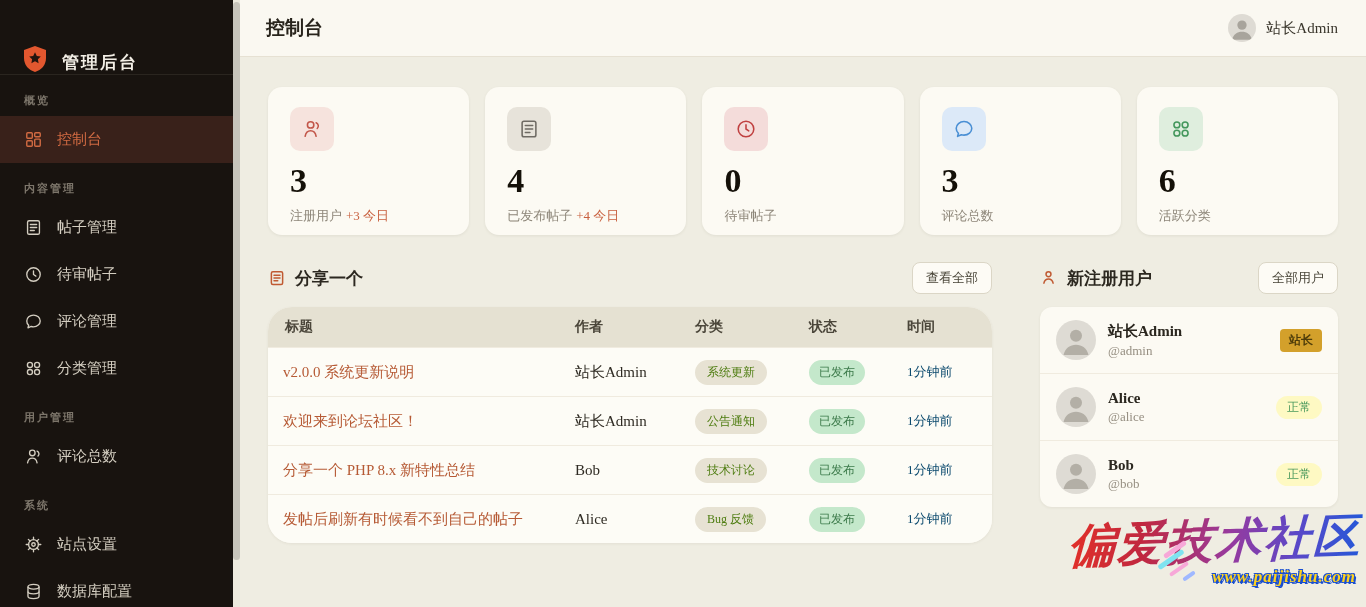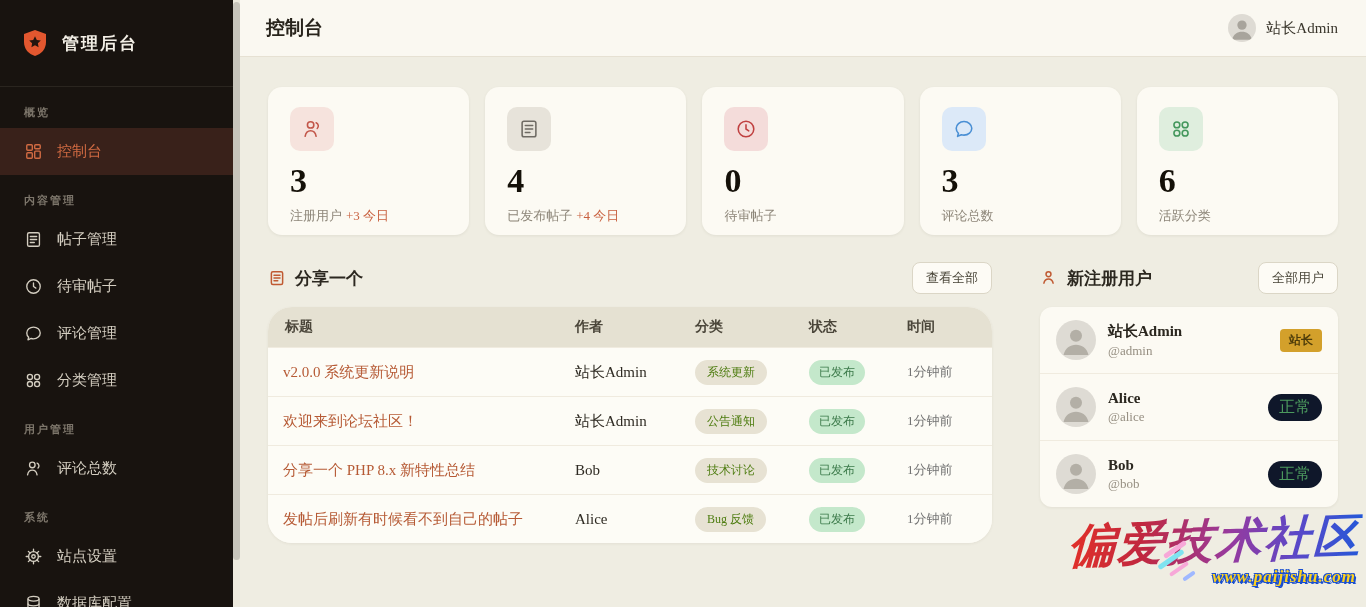--- a/index.html
+++ b/index.html
@@ -3,21 +3,21 @@
 <meta charset="utf-8">
 <style>
   * { margin:0; padding:0; box-sizing:border-box; }
   html,body { width:1366px; height:607px; overflow:hidden;
     font-family:"Liberation Serif","DejaVu Serif",serif; }
   .app { display:flex; width:1366px; height:607px; background:#efede2; }
 
   
   .sidebar { width:240px; flex-shrink:0; background:#18130f; position:relative; }
   .sidebar-inner { width:233px; }
-  .logo { height:87px; display:flex; align-items:center; gap:12px; padding:0 20px;
+  .logo { height:75px; display:flex; align-items:flex-end; gap:12px; padding:0 20px;
           border-bottom:1px solid #2a251f; }
   .logo-title { color:#f3efe6; font-size:17px; font-weight:bold; letter-spacing:2px; }
   .sec-label { margin:18px 0 8px 24px; font-size:11px; font-weight:bold;
                letter-spacing:2px; color:#7c756a; }
   .sec-label.first { margin-top:18px; }
   .side-item { height:47px; display:flex; align-items:center; gap:14px; padding-left:24px;
                color:#d4cec1; font-size:15px; cursor:pointer; }
   .side-item .si { width:19px; height:19px; display:flex; }
   .side-item.active { background:#39211a; color:#d06a42; }
   .side-scroll { position:absolute; top:0; right:0; width:7px; height:607px; background:#ece9dd; }
@@ -76,34 +76,34 @@
   .c-author { width:120px; }
   .c-cat { width:114px; }
   .c-status { width:98px; }
   .c-time { width:68px; }
   .post-link { color:#b65a35; cursor:pointer; }
   .author-txt { color:#2e2a22; }
   .pill-cat { display:inline-block; background:#e7e2d3; color:#4d7c0f; border-radius:999px;
               padding:4px 12px; font-size:12px; }
   .pill-green { display:inline-block; background:#c4e8cb; color:#3c7a4a; border-radius:999px;
                 padding:4px 10px; font-size:12px; }
-  .time-txt { color:#737373; font-size:13px; }
+  .time-txt { color:#0c4a6e; font-size:13px; }
 
   
   .userbox { background:#fcfaf3; border-radius:12px; overflow:hidden;
              box-shadow:0 1px 3px rgba(70,58,35,.07); }
   .urow { display:flex; align-items:center; gap:12px; padding:13px 16px; }
   .urow + .urow { border-top:1px solid #f0ebdf; }
   .uname { font-size:15px; color:#2b271f; font-weight:bold; }
   .uhandle { font-size:13px; color:#968f82; margin-top:2px; }
   .ubadge { margin-left:auto; }
   .badge-gold { background:#d3a02b; color:#4f3d0a; border-radius:4px; padding:3px 9px;
                 font-size:12px; font-weight:bold; }
-  .badge-green { background:#0f172a; color:#4c9a5e; border-radius:999px; padding:3px 11px;
-                 font-size:16px; }
+  .badge-green { background:#fef9c3; color:#4c9a5e; border-radius:999px; padding:3px 11px;
+                 font-size:12px; }
 
   
   .watermark { position:absolute; right:4px; bottom:20px; text-align:right; pointer-events:none; }
   .wm-text { font-size:47px; font-weight:bold; font-style:italic; letter-spacing:2px;
              transform:rotate(-2deg) skewX(-4deg); display:inline-block;
              background:linear-gradient(90deg,#e23028 0%,#c1283f 25%,#973a9e 55%,#5a48c8 78%,#2458d8 100%);
              -webkit-background-clip:text; background-clip:text; color:transparent; }
   .wm-url { font-size:17px; font-weight:bold; font-style:italic; color:#ffd21e;
             letter-spacing:1px; margin-top:-6px; margin-right:6px;
             text-shadow:-1px -1px 0 #1a4fd0, 1px -1px 0 #1a4fd0, -1px 1px 0 #1a4fd0,

